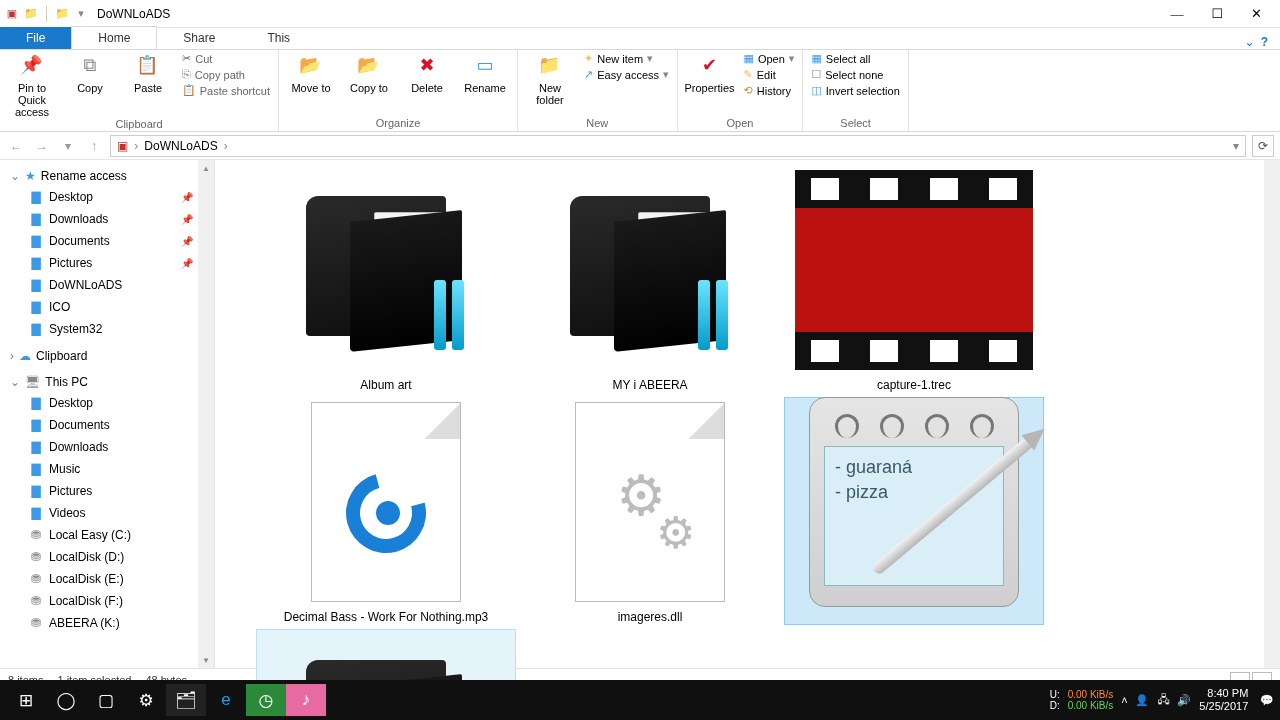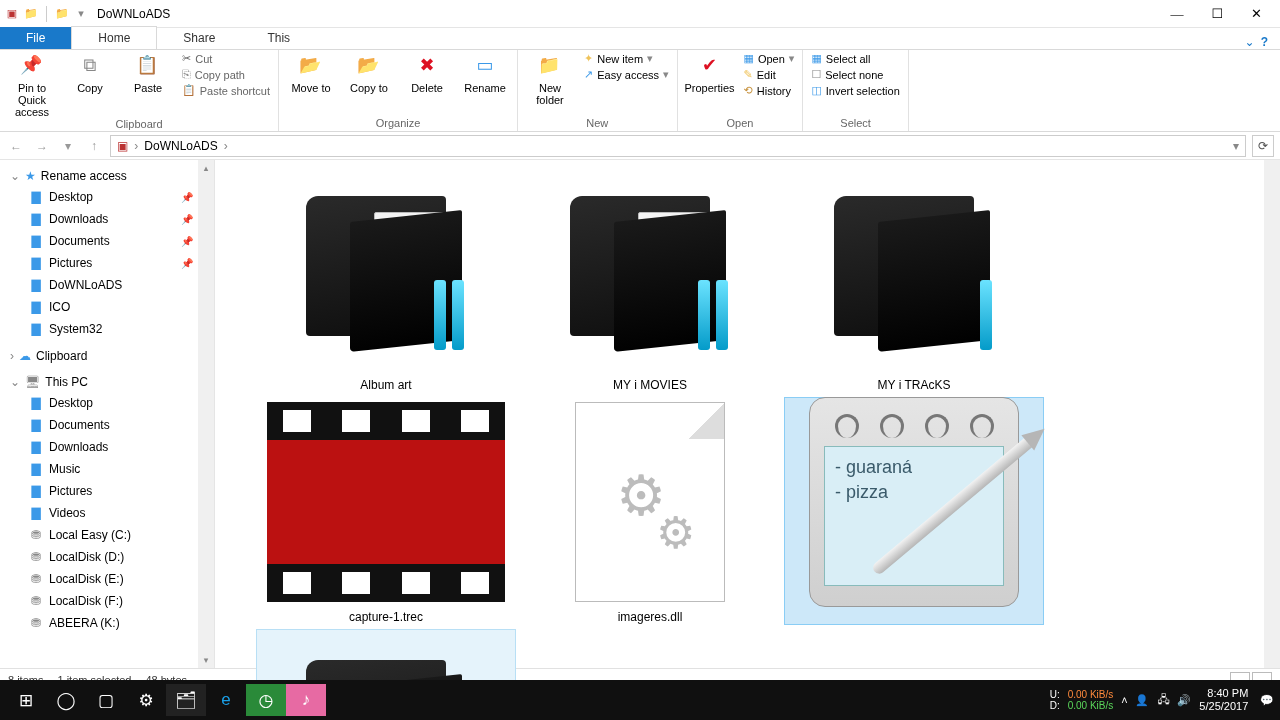--- a/index.html
+++ b/index.html
@@ -412,33 +412,23 @@
       <div class="item">
         <div class="thumb">
             <div class="fold">
               <div class="back"></div>
               <div class="doc"></div>
               <div class="fr"></div>
               <div class="bar b1"></div>
               <div class="bar b2"></div>
             </div>
           </div>
-        <div class="caption">MY i MOVIES</div>
-      </div>
-
-      <div class="item">
-        <div class="thumb">
-            <div class="fold plain">
-              <div class="back"></div>
-              <div class="fr"></div>
-              <div class="bar b1"></div>
-            </div>
-          </div>
-        <div class="caption">MY i TRAcKS</div>
-      </div>
+        <div class="caption">MY i ABEERA</div>
+      </div>
+
 
       <div class="item">
         <div class="thumb">
             <div class="vid">
           <div class="strip">
                 <div></div>
                 <div></div>
                 <div></div>
                 <div></div>
               </div>
@@ -447,20 +437,30 @@
                 <div></div>
                 <div></div>
                 <div></div>
                 <div></div>
               </div>
         </div>
           </div>
         <div class="caption">capture-1.trec</div>
       </div>
 
+      <div class="item">
+        <div class="thumb">
+            <div class="page">
+              <div class="ear"></div>
+              <div class="disc"></div>
+              <div class="ddot"></div>
+            </div>
+          </div>
+        <div class="caption">Decimal Bass - Work For Nothing.mp3</div>
+      </div>
 
       <div class="item">
         <div class="thumb">
             <div class="page">
               <div class="ear"></div>
               <span class="gear">⚙</span>
               <span class="gear2">⚙</span>
             </div>
           </div>
         <div class="caption">imageres.dll</div>

